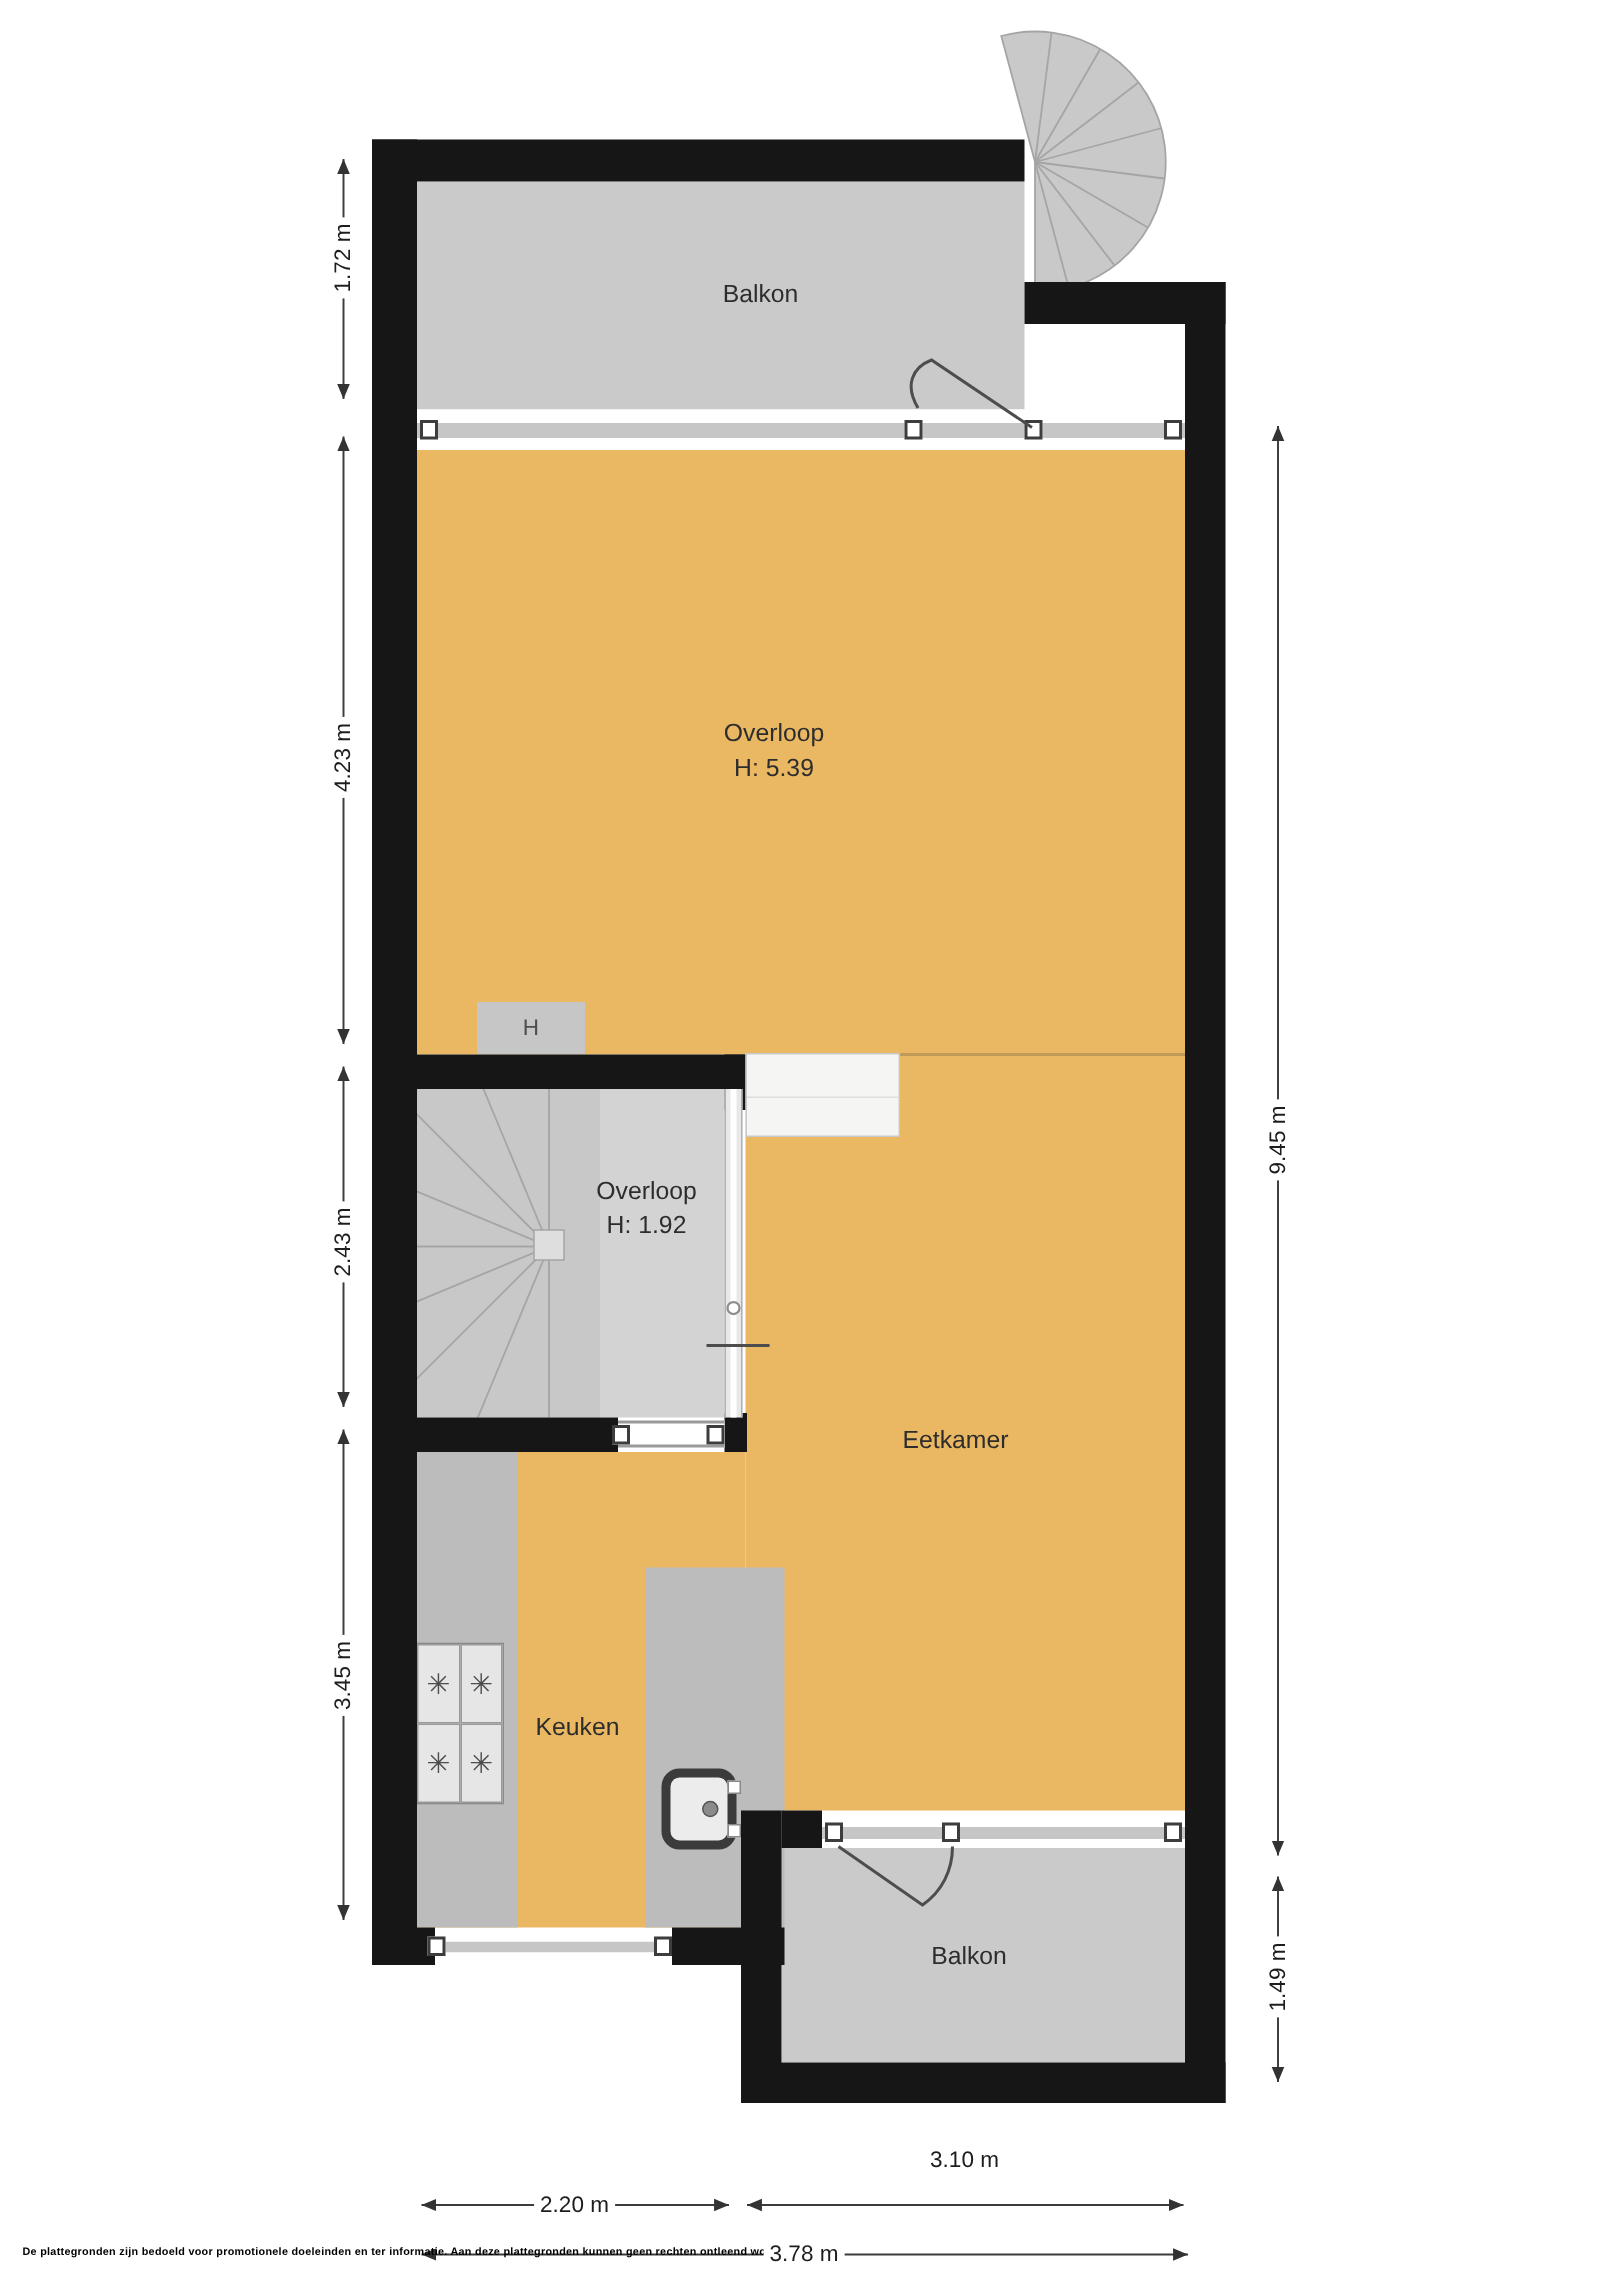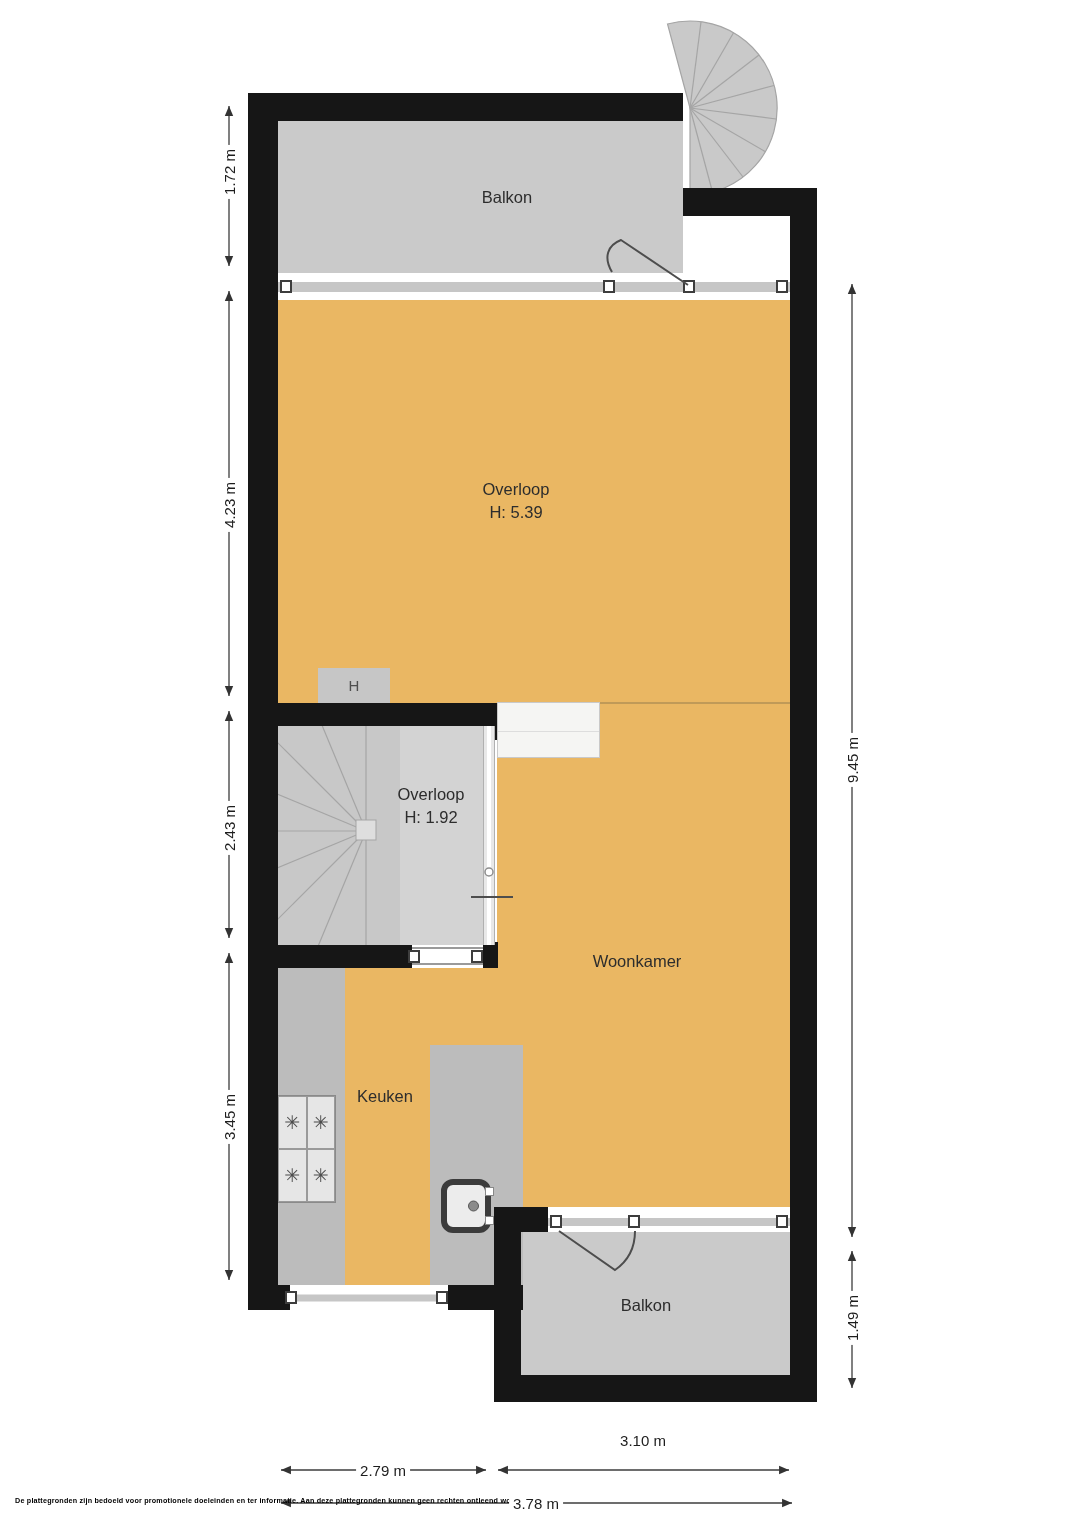--- a/index.html
+++ b/index.html
@@ -186,28 +186,28 @@
 
   <div class="lbl" style="left:507px;top:197px;z-index:7;">Balkon</div>
   <div class="lbl" style="left:516px;top:501px;z-index:7;">
     <div>Overloop</div>
     <div>H: 5.39</div>
   </div>
   <div class="lbl" style="left:431px;top:806px;z-index:7;">
     <div>Overloop</div>
     <div>H: 1.92</div>
   </div>
-  <div class="lbl" style="left:637px;top:961px;z-index:7;">Woonkamer</div>
-  <div class="lbl" style="left:385px;top:1096px;z-index:7;">Keuken</div>
+  <div class="lbl" style="left:637px;top:961px;z-index:7;">Eetkamer</div>
+  <div class="lbl" style="left:385px;top:1152px;z-index:7;">Keuken</div>
   <div class="lbl" style="left:646px;top:1305px;z-index:7;">Balkon</div>
 
   <div class="dim v" style="left:229px;top:172px;z-index:7;">1.72 m</div>
   <div class="dim v" style="left:229px;top:505px;z-index:7;">4.23 m</div>
   <div class="dim v" style="left:229px;top:828px;z-index:7;">2.43 m</div>
   <div class="dim v" style="left:229px;top:1117px;z-index:7;">3.45 m</div>
   <div class="dim v" style="left:852px;top:760px;z-index:7;">9.45 m</div>
   <div class="dim v" style="left:852px;top:1318px;z-index:7;">1.49 m</div>
-  <div class="dim" style="left:383px;top:1470px;z-index:7;">2.79 m</div>
+  <div class="dim" style="left:383px;top:1470px;z-index:7;">2.20 m</div>
   <div class="dim" style="left:643px;top:1440px;z-index:7;">3.10 m</div>
   <div class="dim" style="left:536px;top:1503px;z-index:8;">3.78 m</div>
 
   <div class="disclaimer" style="z-index:7;">De plattegronden zijn bedoeld voor promotionele doeleinden en ter informatie. Aan deze plattegronden kunnen geen rechten ontleend worden.</div>
 </div>
 
 </body></html>

